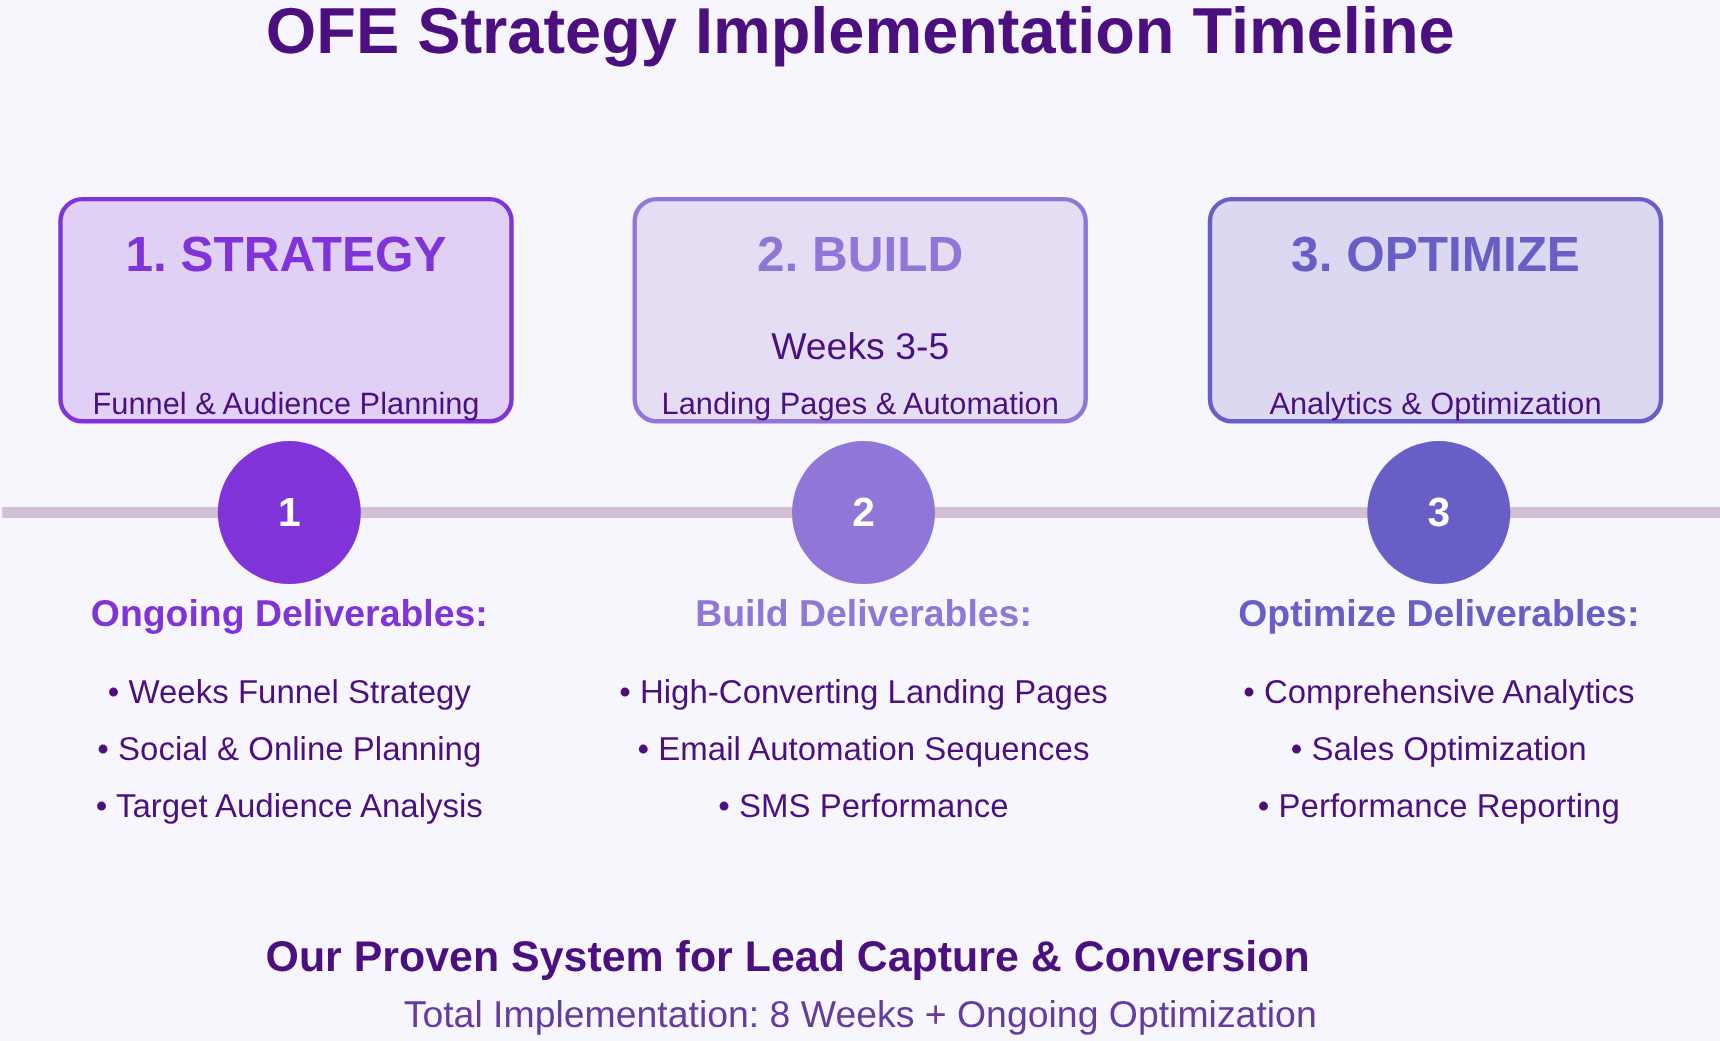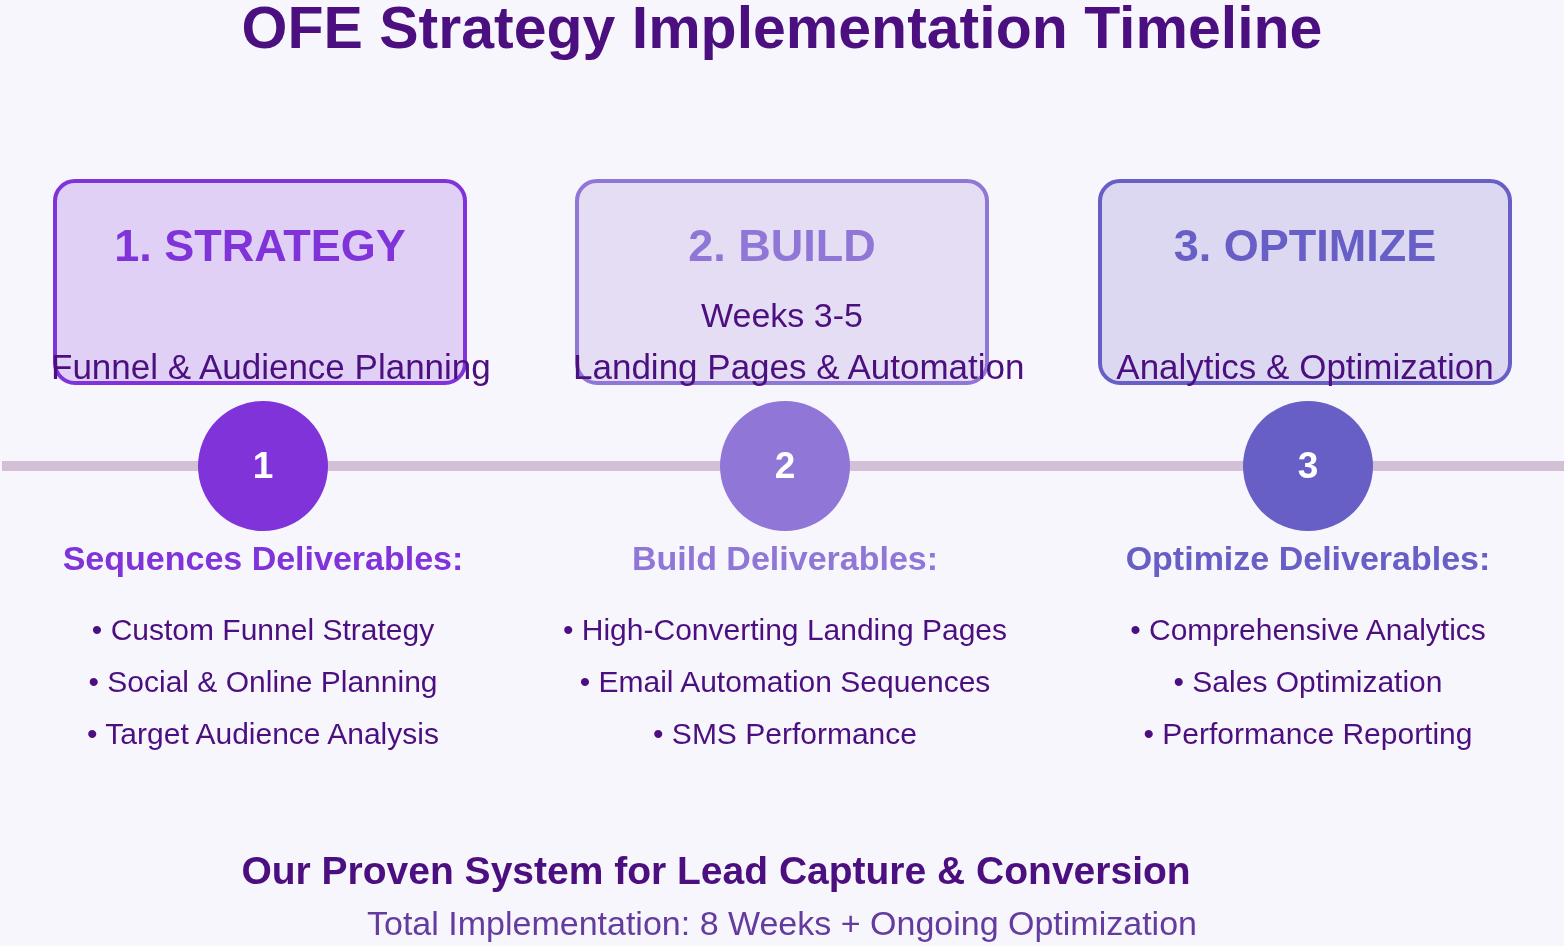--- a/index.html
+++ b/index.html
@@ -14,30 +14,30 @@
       position: absolute; left: 0; top: -4px; width: 1564px;
       text-align: center; font-weight: bold; font-size: 59px;
       color: #4b0f7f; line-height: 64px;
     }
     .phase-card {
       position: absolute; top: 179px; width: 414px; height: 206px;
       border: 4px solid; border-radius: 22px; box-sizing: border-box;
       text-align: center;
     }
     .phase-card .heading {
-      position: absolute; left: 0; right: 0; top: 38px;
+      position: absolute; left: 0; right: 0; top: 23px;
       font-weight: bold; font-size: 45px; line-height: 50px;
     }
     .phase-card .weeks {
       position: absolute; left: 0; right: 0; top: 113px;
       font-size: 34px; line-height: 38px; color: #4b0f7f;
     }
     .phase-card .desc {
       position: absolute; left: -6px; right: -6px; top: 167px;
-      font-size: 35px; line-height: 34px; color: #4b0f7f; white-space: nowrap;
+      font-size: 28px; line-height: 34px; color: #4b0f7f; white-space: nowrap;
     }
     .card-1 { left: 53px; background: #e0d0f6; border-color: #7f33d9; }
     .card-1 .heading { color: #7f33d9; }
     .card-2 { left: 575px; background: #e4ddf4; border-color: #9076d6; }
     .card-2 .heading { color: #9076d6; }
     .card-3 { left: 1098px; background: #dcd8f2; border-color: #675ec6; }
     .card-3 .heading { color: #675ec6; }
 
     .timeline-line {
       position: absolute; left: 2px; top: 461px; width: 1562px; height: 10px;
@@ -95,22 +95,22 @@
   <div class="heading">3. OPTIMIZE</div>
   <div class="desc">Analytics &amp; Optimization</div>
 </div>
 
 <div class="timeline-line"></div>
 <div class="marker marker-1">1</div>
 <div class="marker marker-2">2</div>
 <div class="marker marker-3">3</div>
 
 <div class="deliverables del-1">
-  <div class="dh">Sequences Deliverables:</div>
-  <div class="item">• Custom Funnel Strategy</div>
+  <div class="dh">Ongoing Deliverables:</div>
+  <div class="item">• Weeks Funnel Strategy</div>
   <div class="item">• Social &amp; Online Planning</div>
   <div class="item">• Target Audience Analysis</div>
 </div>
 <div class="deliverables del-2">
   <div class="dh">Build Deliverables:</div>
   <div class="item">• High-Converting Landing Pages</div>
   <div class="item">• Email Automation Sequences</div>
   <div class="item">• SMS Performance</div>
 </div>
 <div class="deliverables del-3">

